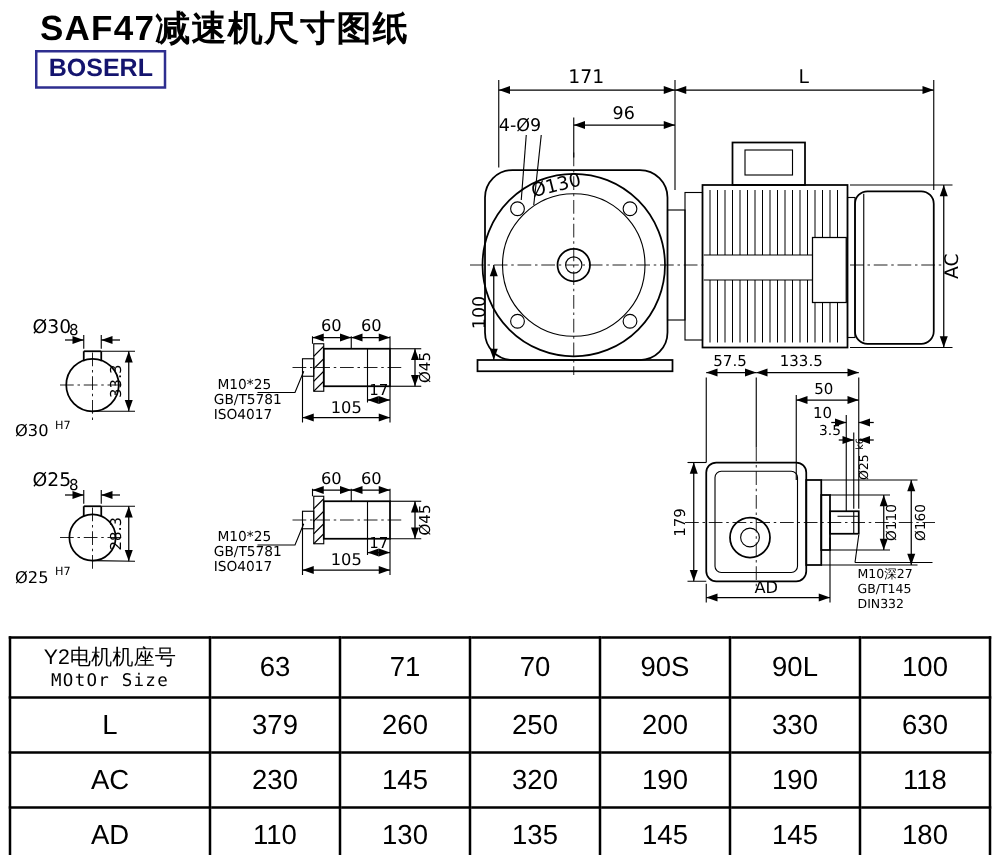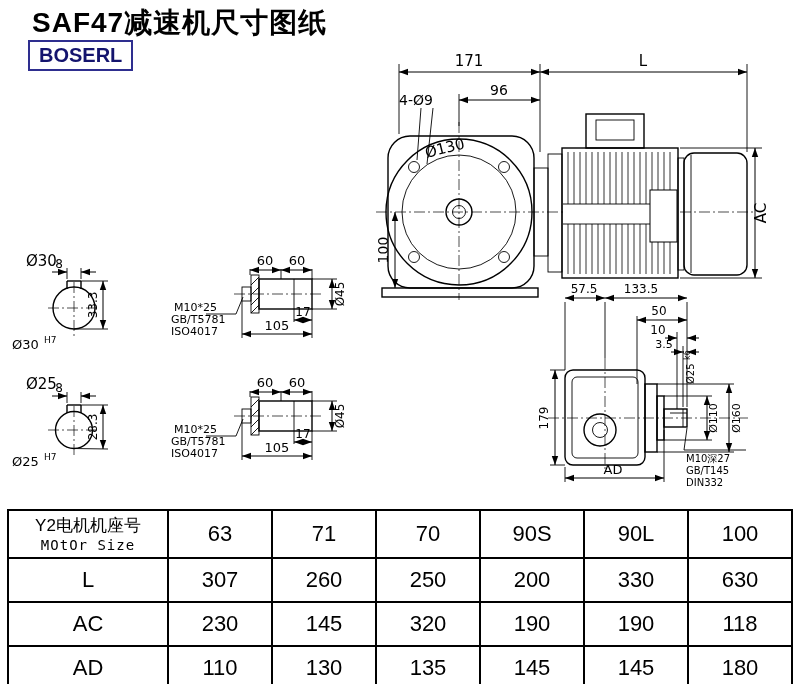--- a/index.html
+++ b/index.html
@@ -320,21 +320,21 @@
       </td>
       <td>63</td>
       <td>71</td>
       <td>70</td>
       <td>90S</td>
       <td>90L</td>
       <td>100</td>
     </tr>
     <tr>
       <td>L</td>
-      <td>307</td>
+      <td>379</td>
       <td>260</td>
       <td>250</td>
       <td>200</td>
       <td>330</td>
       <td>630</td>
     </tr>
     <tr>
       <td>AC</td>
       <td>230</td>
       <td>145</td>

